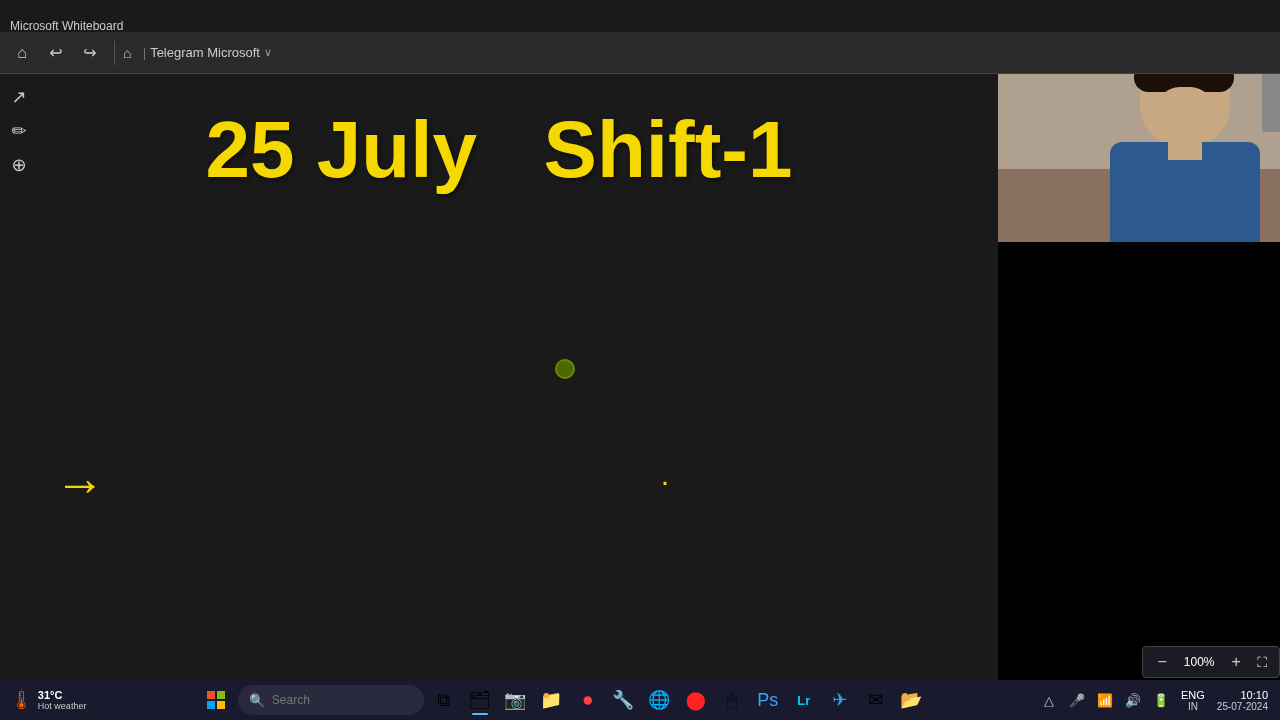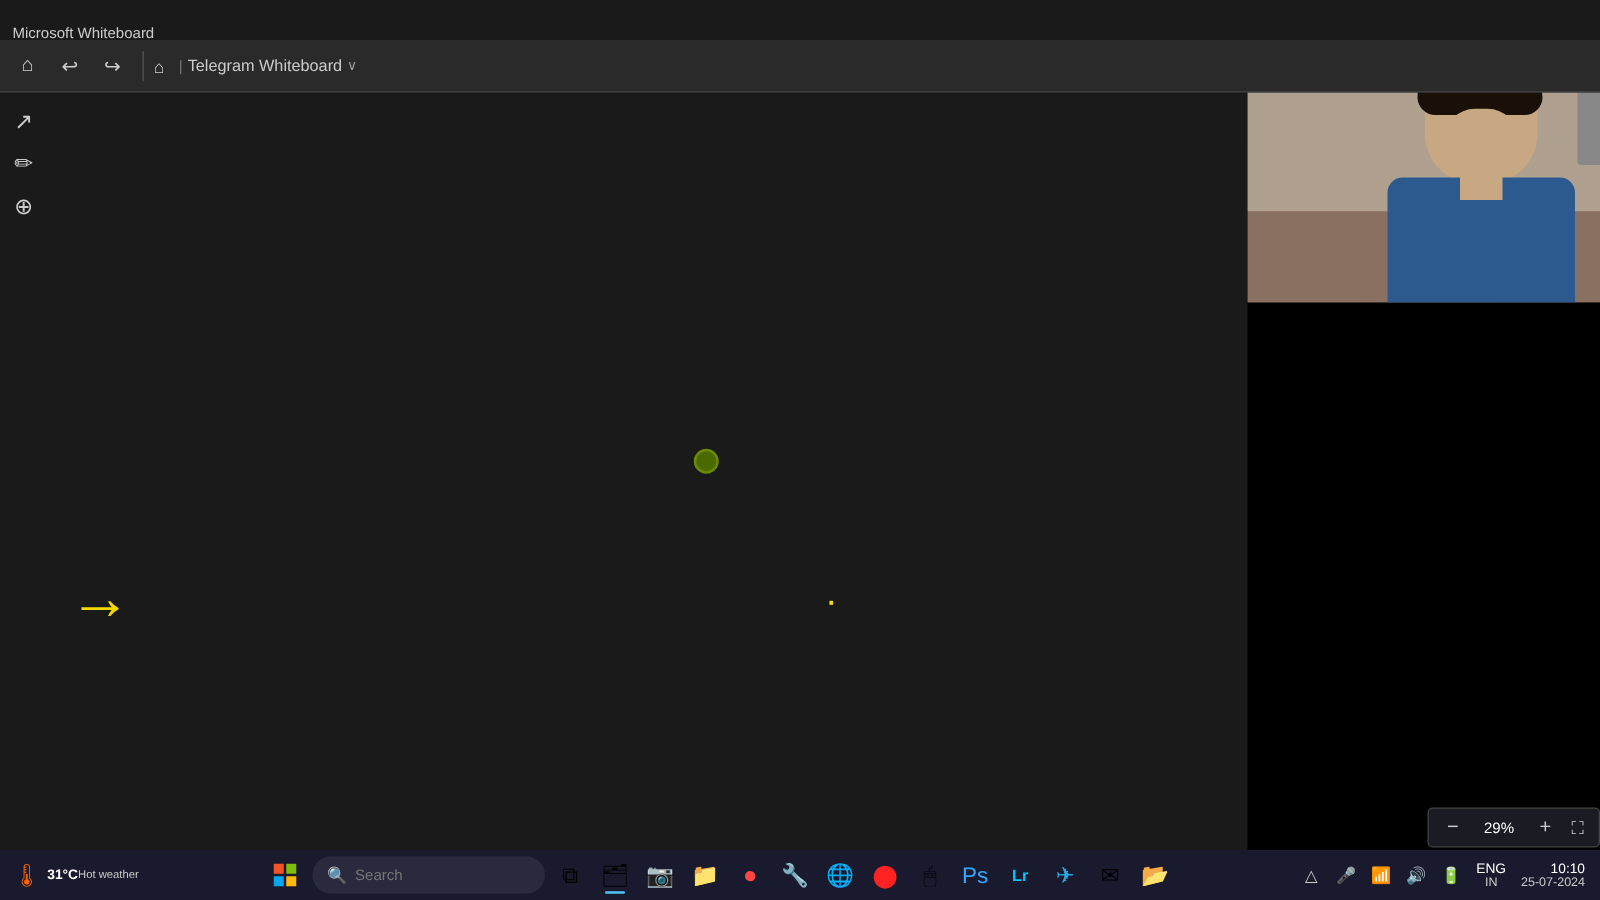--- a/index.html
+++ b/index.html
@@ -188,21 +188,21 @@
       z-index: 200;
     }
     #weather-widget {
       display: flex; align-items: center; gap: 5px;
       padding: 0 10px;
       min-width: 80px;
     }
     #weather-icon {
       font-size: 18px; color: #ff6600;
     }
-    #weather-info { display: flex; flex-direction: row; }
+    #weather-info { display: flex; flex-direction: column; }
     #weather-temp { font-size: 11px; color: #fff; font-weight: bold; }
     #weather-desc { font-size: 9px; color: #ccc; }
 
     #taskbar-center {
       flex: 1;
       display: flex; align-items: center; justify-content: center;
       gap: 4px;
     }
 
     #start-btn {
@@ -308,32 +308,35 @@
   <span id="titlebar-title">Microsoft Whiteboard</span>
 </div>
 
 <div id="toolbar">
   <button class="toolbar-btn">⌂</button>
   <button class="toolbar-btn">↩</button>
   <button class="toolbar-btn">↪</button>
   <div id="breadcrumb-container">
     <span id="breadcrumb-icon">⌂</span>
     <span id="breadcrumb-sep" style="color:#777;font-size:12px;">|</span>
-    <span id="breadcrumb-text">Telegram Whiteboard</span>
+    <span id="breadcrumb-text">Telegram Microsoft</span>
     <span id="breadcrumb-chevron">∨</span>
   </div>
 </div>
 
 <div id="left-tools">
   <button class="tool-btn">↗</button>
   <button class="tool-btn">✏</button>
   <button class="tool-btn">⊕</button>
 </div>
 
 <div id="whiteboard">
+  <div id="math-title">
+    25 July &nbsp; Shift-1
+  </div>
 
 
   <div id="cursor-dot"></div>
 
   <div id="arrow">→</div>
   <div id="dot-mark">·</div>
 </div>
 
 <div id="camera-feed">
   <div id="camera-person">
@@ -348,21 +351,21 @@
     <div style="position:absolute;top:55px;right:65px;width:60px;height:50px;background:#c8a882;border-radius:30px;z-index:4;"></div>
 
     <div style="position:absolute;top:110px;right:20px;width:150px;height:100px;background:#2d5a8e;border-radius:12px 12px 0 0;z-index:2;"></div>
 
     <div style="position:absolute;top:108px;right:78px;width:34px;height:20px;background:#c8a882;z-index:3;"></div>
   </div>
 </div>
 
 <div id="zoom-control">
   <button class="zoom-btn">−</button>
-  <span id="zoom-level">29%</span>
+  <span id="zoom-level">100%</span>
   <button class="zoom-btn">+</button>
   <button id="zoom-fit-btn">⛶</button>
 </div>
 
 <div id="taskbar">
 
   <div id="weather-widget">
     <span id="weather-icon">🌡</span>
     <div id="weather-info">
       <span id="weather-temp">31°C</span>

